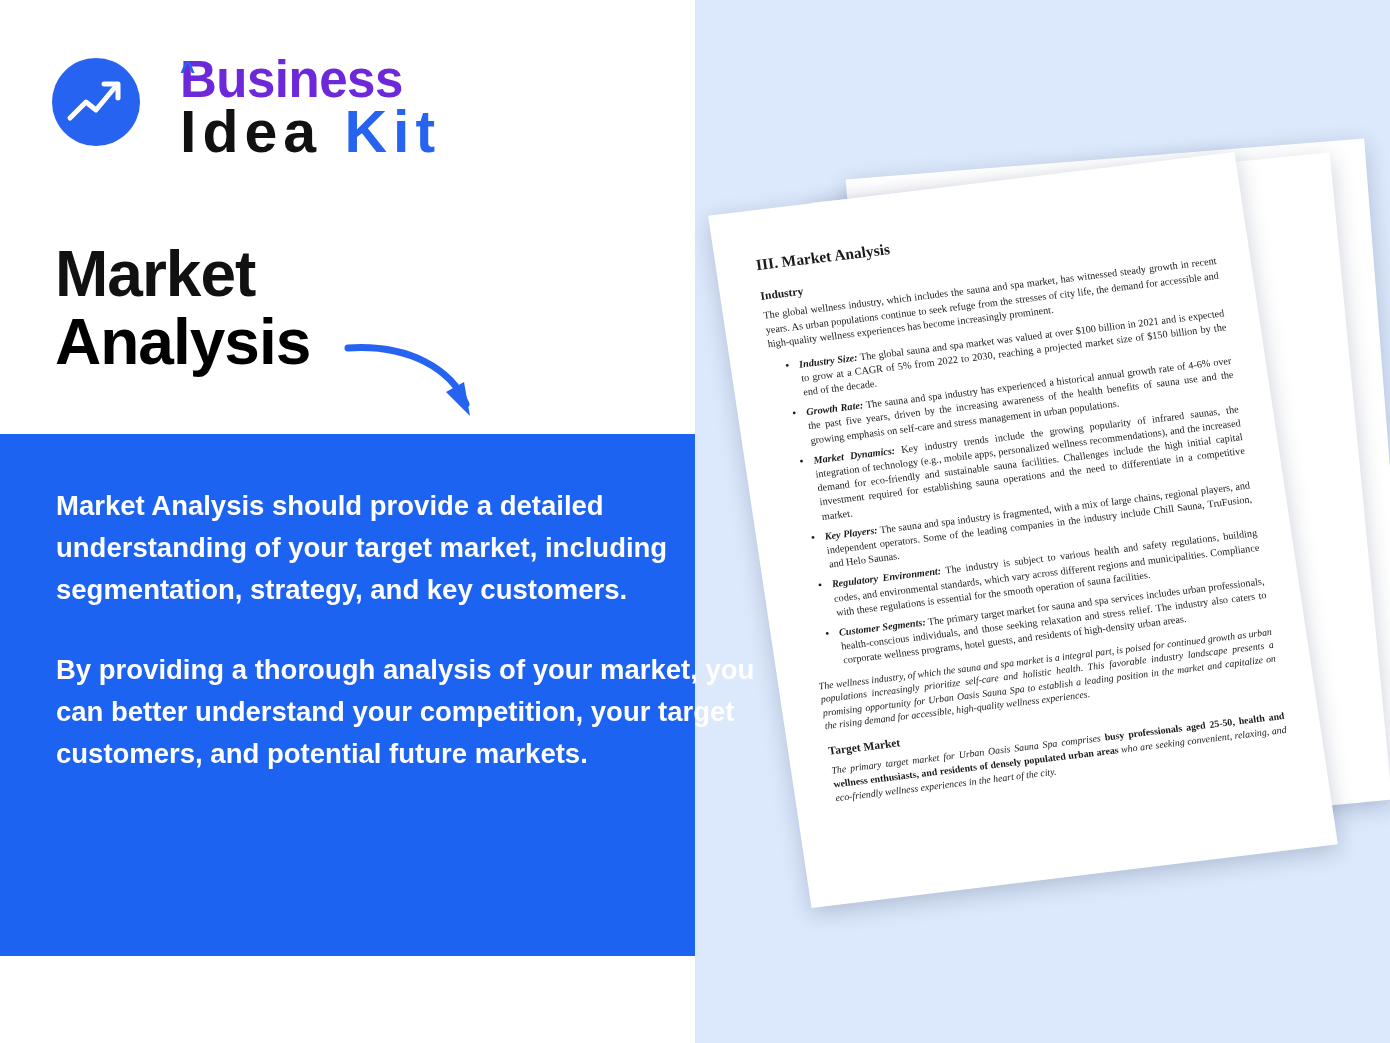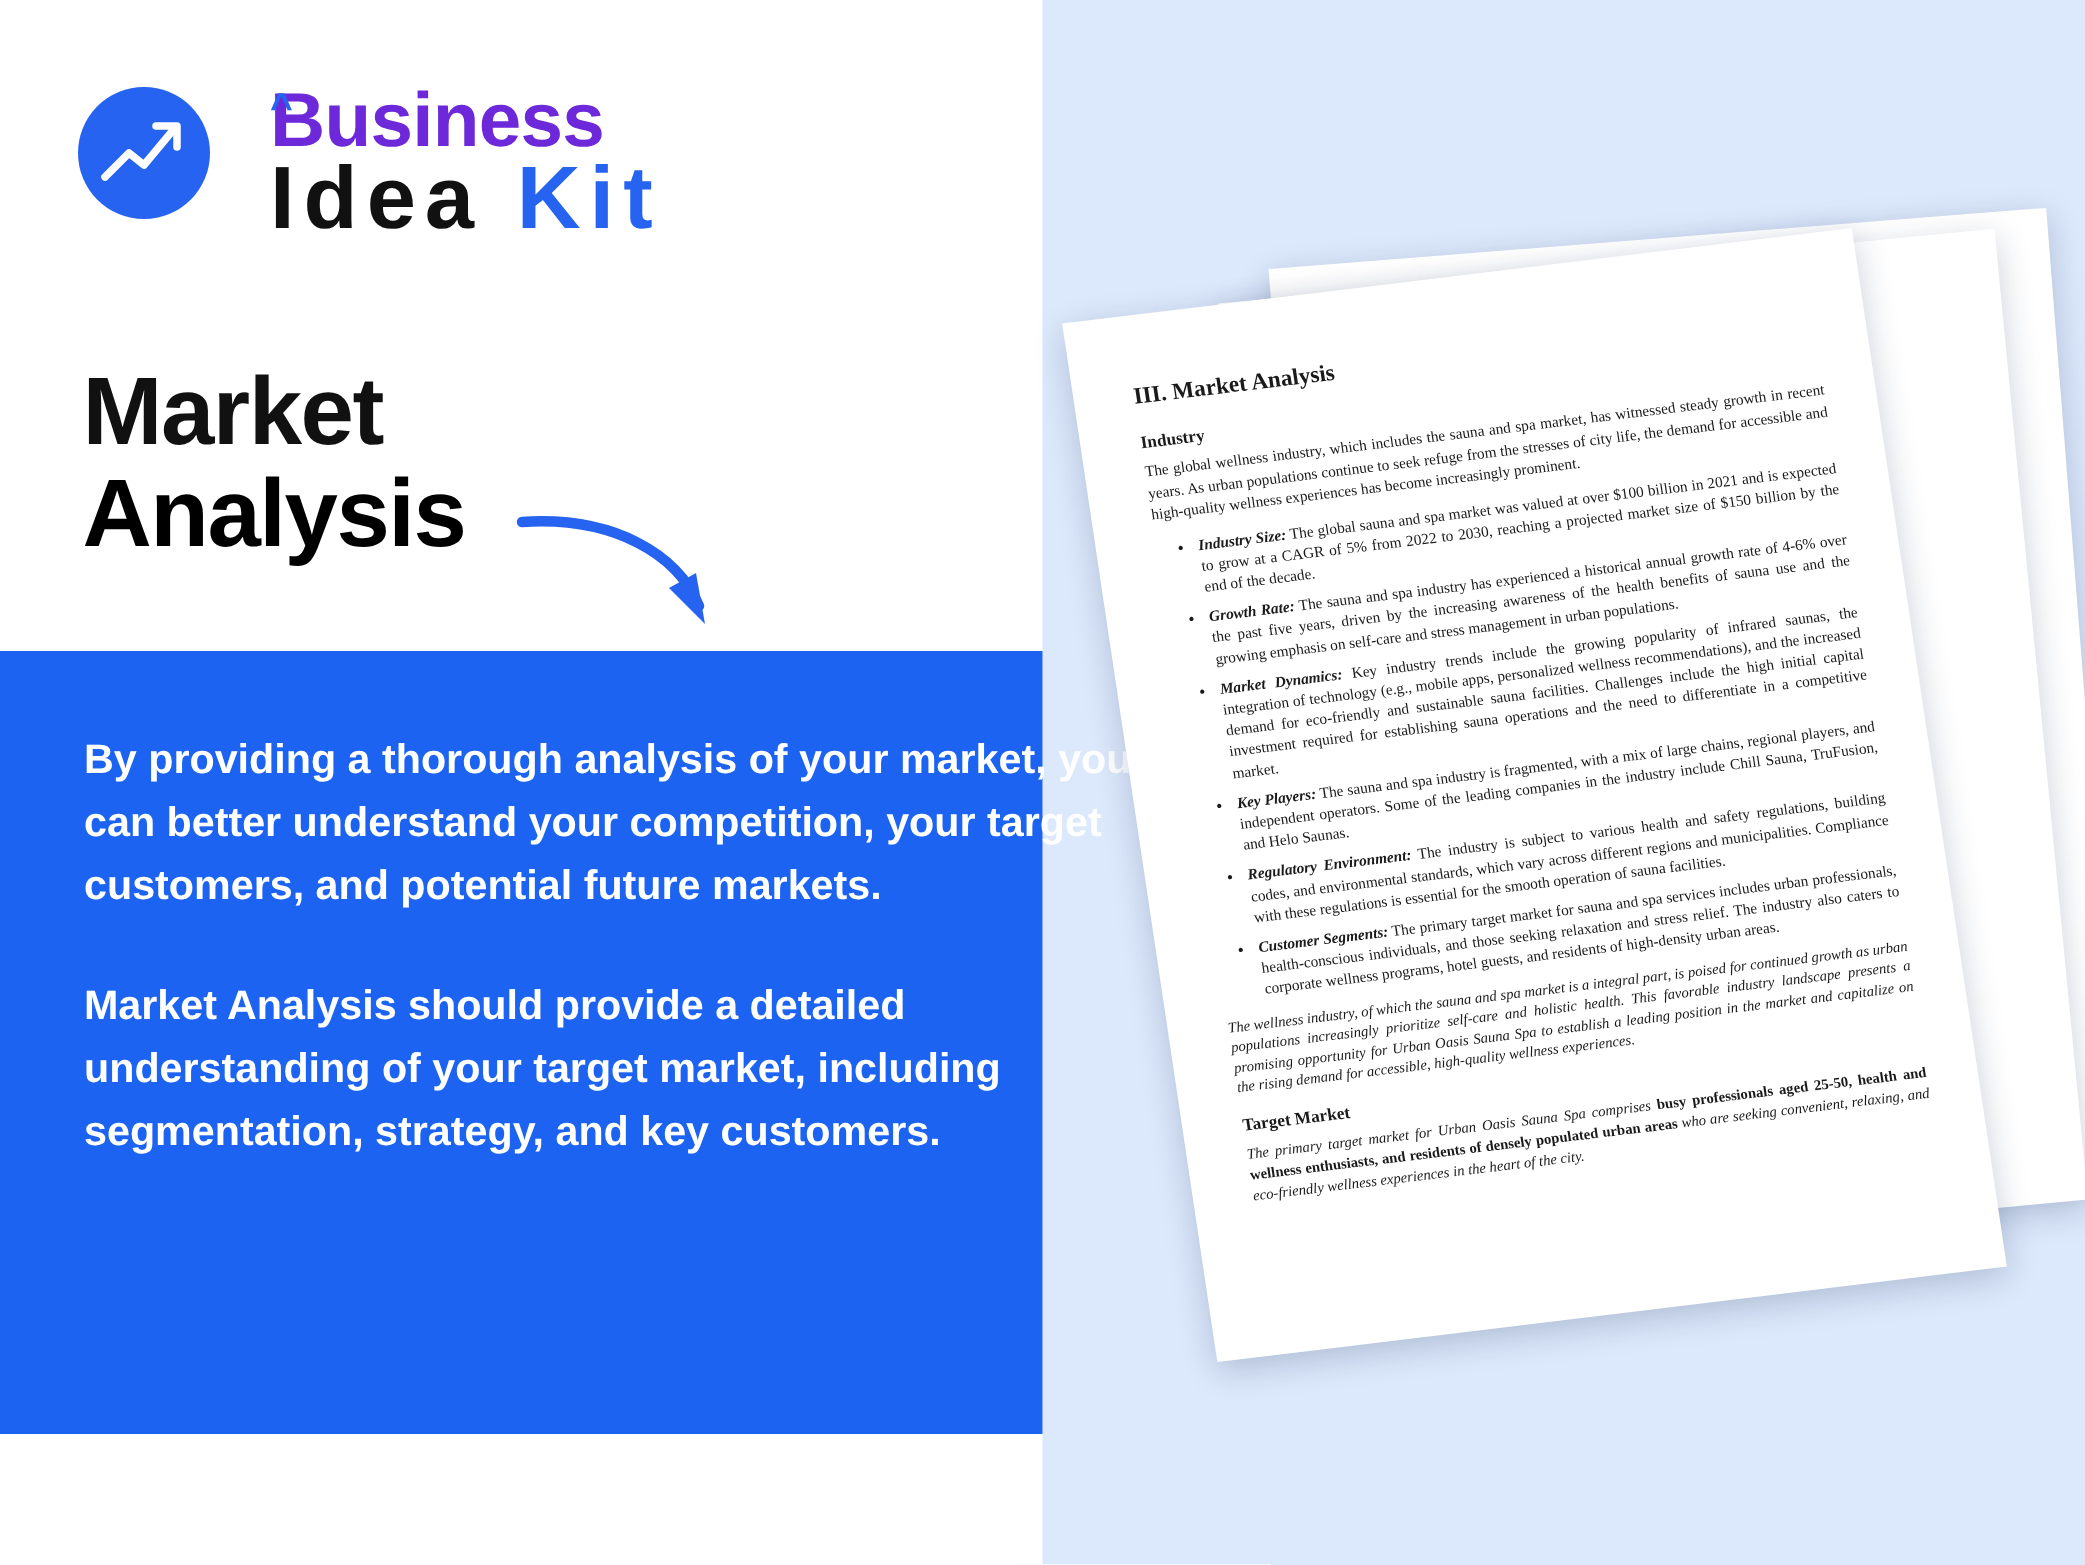--- a/index.html
+++ b/index.html
@@ -184,22 +184,22 @@
   </div>
 
   <div class="arrow">
     <svg width="160" height="110" viewBox="0 0 160 110">
       <path d="M8 18 C 70 14, 112 40, 126 74" stroke="#2563f0" stroke-width="7" fill="none" stroke-linecap="round"></path>
       <path d="M106 62 L130 86 L124 52" fill="#2563f0"></path>
     </svg>
   </div>
 
   <div class="copy">
+    <p>Market Analysis should provide a detailed understanding of your target market, including segmentation, strategy, and key customers.</p>
     <p>By providing a thorough analysis of your market, you can better understand your competition, your target customers, and potential future markets.</p>
-    <p>Market Analysis should provide a detailed understanding of your target market, including segmentation, strategy, and key customers.</p>
   </div>
 
   <div class="docs">
 
     <div class="sheet sheet-3">
       <div class="ghost-lines">
         <div>growth</div>
         <div>ment.</div>
         <div>21 and</div>
         <div>t size</div>

